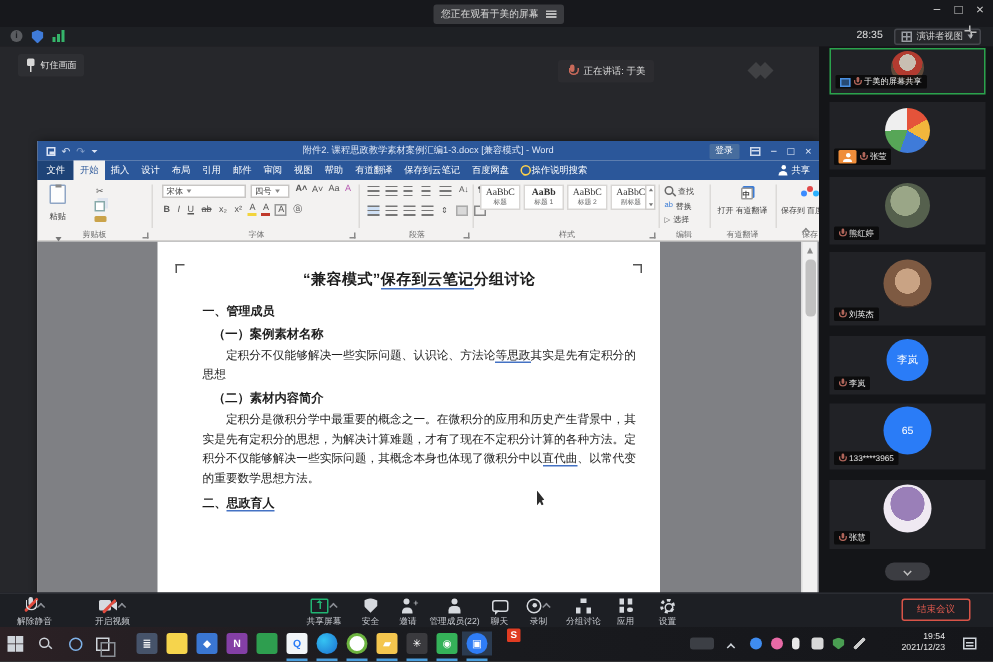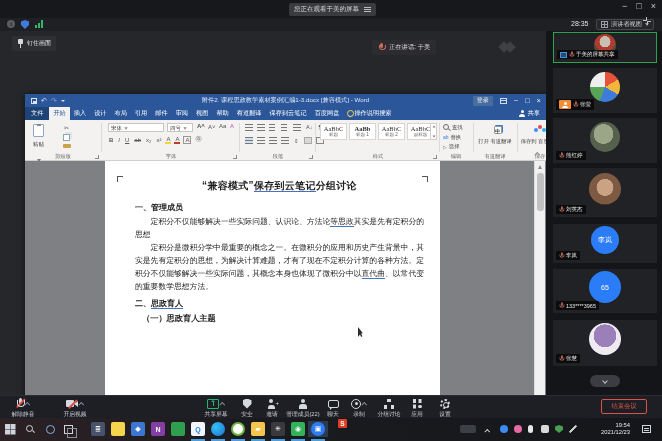--- a/index.html
+++ b/index.html
@@ -420,24 +420,25 @@
         <span class="abs chev up" style="right:6px;bottom:4px;color:#888;"></span>
       </div>
 
       <div id="w-doc" class="abs">
         <div id="page">
           <span class="corner tl"></span>
           <span class="corner tr"></span>
           <div id="page-inner">
               <div class="doc-title"><span>“兼容模式”</span><span class="u-mark">保存到云笔记</span><span>分组讨论</span></div>
               <div class="doc-h1"><span>一、管理成员</span></div>
+              <div class="doc-h2"><span>（一）案例素材名称</span></div>
               <div class="doc-p"><span>定积分不仅能够解决一些实际问题、认识论、方法论</span><span class="u-mark">等思政</span><span>其实是先有定积分的思想</span></div>
+              <div class="doc-h2"><span>（二）素材内容简介</span></div>
               <div class="doc-p"><span>定积分是微积分学中最重要的概念之一。在微积分的应用和历史产生背景中，其实是先有定积分的思想，为解决计算难题，才有了现在不定积分计算的各种方法。定积分不仅能够解决一些实际问题，其概念本身也体现了微积分中以</span><span class="u-mark">直代曲</span><span>、以常代变的重要数学思想方法。</span></div>
               <div class="doc-h1"><span>二、</span><span class="u-mark">思政育人</span></div>
-              <div class="doc-h2"><span>（一）思政育人主题</span></div>
             </div>
         </div>
         <span id="mouse-cursor"></span>
         <div id="doc-scrollbar">
           <span class="sb-arrow up"></span>
           <div id="doc-thumb"></div>
         </div>
       </div>
 
       <div id="w-status" class="abs">

